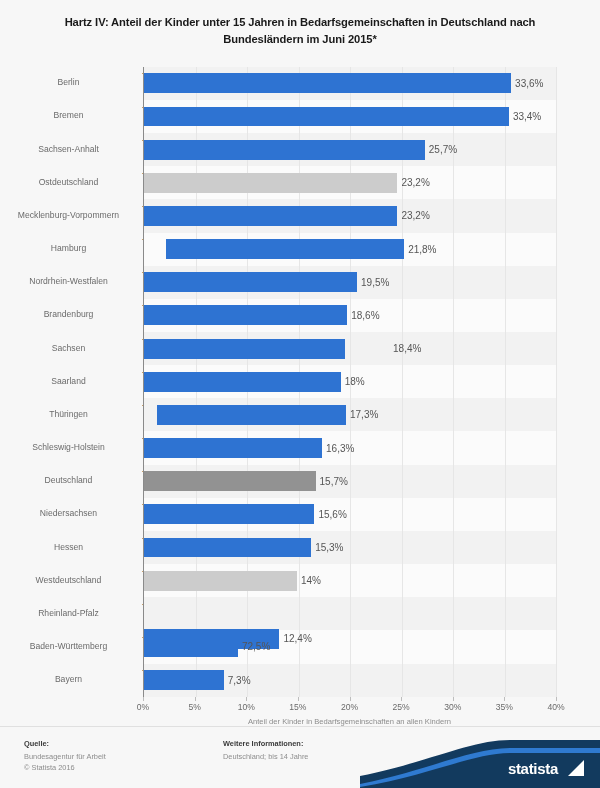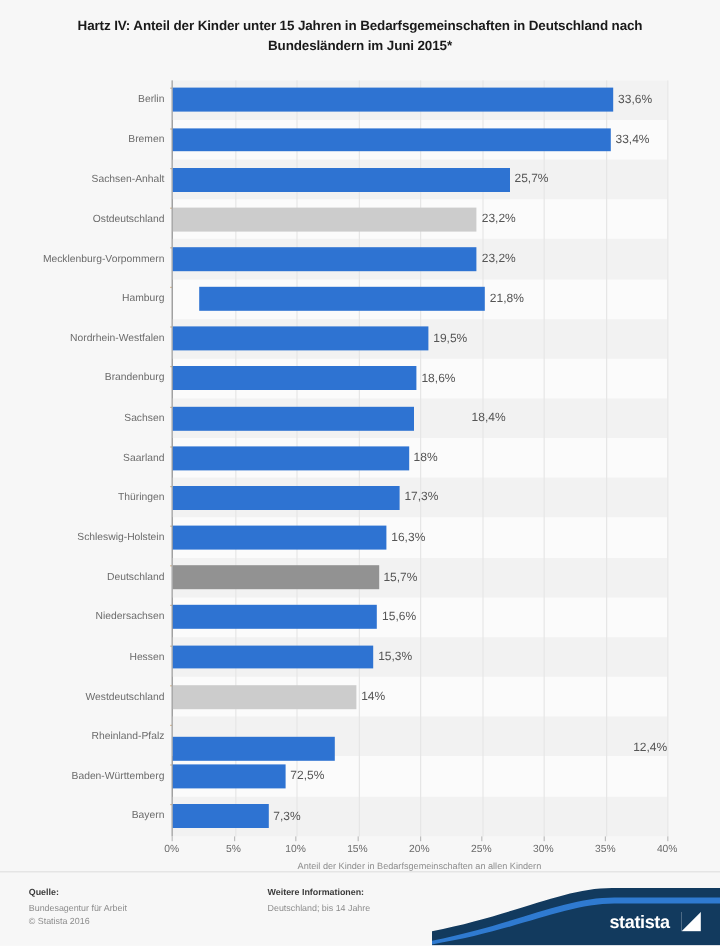--- a/index.html
+++ b/index.html
@@ -77,21 +77,21 @@
   .cat-labels {
     position: absolute;
     left: 0; top: 6px;
     width: 137px;
     height: 630px;
   }
   .cat-label {
     position: absolute;
     right: 0;
     width: 137px;
-    text-align: right;
+    text-align: center;
     font-size: 8.6px;
     color: #6b6b6b;
     white-space: nowrap;
     line-height: 1;
   }
   .yticks { position: absolute; left: 142px; top: 6px; height: 630px; width: 4px; }
   .ytick {
     position: absolute; left: 0;
     width: 4px; height: 1px;
     background: #c9a06a;
@@ -290,21 +290,21 @@
             <span class="bar-value">18,6%</span>
           </div>
           <div class="row" style="top: 271.895px; height: 19.8947px; gap: 44px;">
             <div class="bar" style="width: 201.02px;"></div>
             <span class="bar-value">18,4%</span>
           </div>
           <div class="row" style="top: 305.053px; height: 19.8947px;">
             <div class="bar" style="width: 196.65px;"></div>
             <span class="bar-value">18%</span>
           </div>
-          <div class="row" style="top: 338.211px; height: 19.8947px;">
+          <div class="row" style="top: 338.211px; height: 19.8947px; padding-left: 13px;">
             <div class="bar" style="width: 189.002px;"></div>
             <span class="bar-value">17,3%</span>
           </div>
           <div class="row" style="top: 371.368px; height: 19.8947px;">
             <div class="bar" style="width: 178.077px;"></div>
             <span class="bar-value">16,3%</span>
           </div>
           <div class="row" style="top: 404.526px; height: 19.8947px;">
             <div class="bar dark" style="width: 171.522px;"></div>
             <span class="bar-value">15,7%</span>
@@ -314,21 +314,21 @@
             <span class="bar-value">15,6%</span>
           </div>
           <div class="row" style="top: 470.842px; height: 19.8947px;">
             <div class="bar" style="width: 167.153px;"></div>
             <span class="bar-value">15,3%</span>
           </div>
           <div class="row" style="top: 504px; height: 19.8947px;">
             <div class="bar light" style="width: 152.95px;"></div>
             <span class="bar-value">14%</span>
           </div>
-          <div class="row" style="top: 547px; height: 19.8947px; justify-content: space-between;">
+          <div class="row" style="top: 562px; height: 19.8947px;">
             <div class="bar" style="width: 135.47px;"></div>
             <span class="bar-value">12,4%</span>
           </div>
           <div class="row" style="top: 570.316px; height: 19.8947px;">
             <div class="bar" style="width: 93.955px;"></div>
             <span class="bar-value">72,5%</span>
           </div>
           <div class="row" style="top: 603.474px; height: 19.8947px;">
             <div class="bar" style="width: 79.7525px;"></div>
             <span class="bar-value">7,3%</span>

